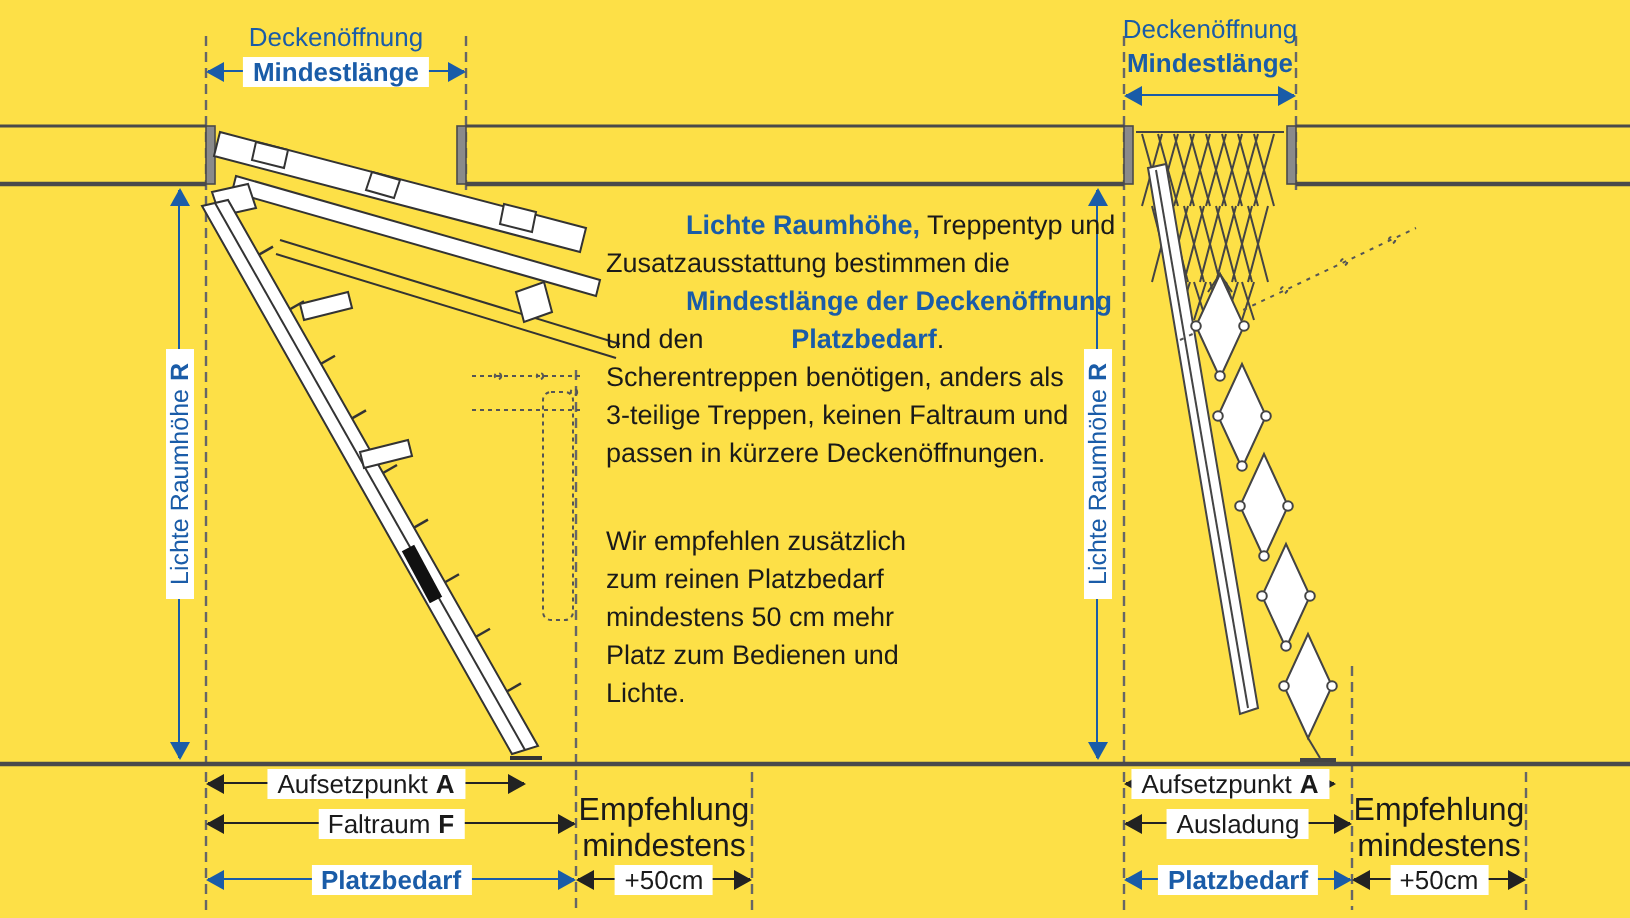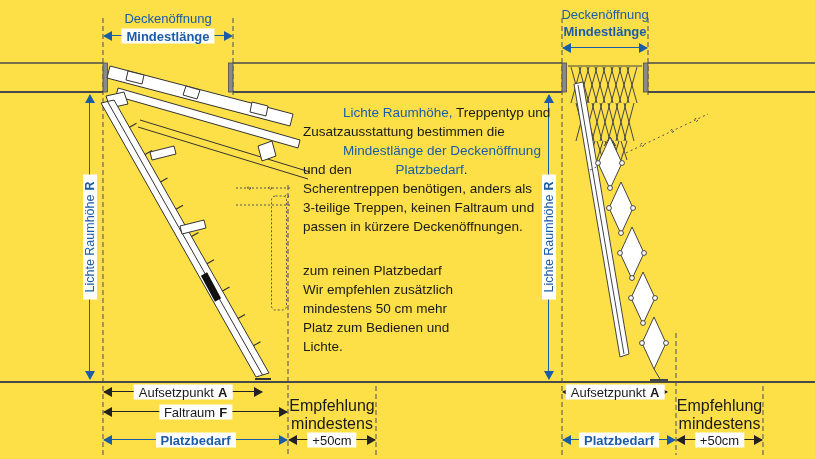--- a/index.html
+++ b/index.html
@@ -39,21 +39,21 @@
   .vdim .dline{position:absolute;top:1px;bottom:1px;left:6.2px;width:0;border-left:1.5px solid var(--accent);}
   .vdim .ah{position:absolute;width:0;height:0;left:2px;
     border-left:5px solid transparent;border-right:5px solid transparent;}
   .vdim .ah.up{top:0;border-bottom:9px solid var(--accent);}
   .vdim .ah.down{bottom:0;border-top:9px solid var(--accent);}
   .vdim .vlabel{position:absolute;left:7px;top:50%;transform:translate(-50%,-50%) rotate(-90deg);
     background:#fff;padding:0 7px;color:var(--accent);font-size:12.5px;white-space:nowrap;}
 
   
   .para{position:absolute;z-index:3;font-size:13.5px;line-height:19px;white-space:pre;}
-  .seg-ab{color:var(--accent);font-weight:normal;padding-left:40px;}
+  .seg-ab{color:var(--accent);font-weight:bold;padding-left:40px;}
   .seg-b{font-weight:normal;}
   .rec-text{font-size:16px;line-height:18px;}
 </style>
 </head>
 <body>
 
 <div id="canvas">
 
   <svg id="artwork" width="815" height="459" viewBox="0 0 815 459">
 
@@ -244,35 +244,41 @@
     <span class="vlabel"><span>Lichte Raumhöhe</span><b class="var">R</b></span>
   </div>
 
   <div class="hdim" style="left:562px;top:385px;width:106px;">
     <span class="ah l"></span>
     <span class="dline"></span>
     <span class="ah r"></span>
     <span class="hlabel"><span>Aufsetzpunkt</span><b class="var">A</b></span>
   </div>
 
+  <div class="hdim" style="left:562px;top:405px;width:114px;">
+    <span class="ah l"></span>
+    <span class="dline"></span>
+    <span class="ah r"></span>
+    <span class="hlabel"><span>Ausladung</span><b class="var"></b></span>
+  </div>
 
   <div class="hdim bluedim" style="left:562px;top:433px;width:114px;">
     <span class="ah l"></span>
     <span class="dline"></span>
     <span class="ah r"></span>
     <span class="hlabel"><span>Platzbedarf</span><b class="var"></b></span>
   </div>
 
   <div class="lbl center rec-text" style="left:676px;top:397px;width:87px;">Empfehlung</div>
   <div class="lbl center rec-text" style="left:676px;top:415px;width:87px;">mindestens</div>
 
   <div class="hdim" style="left:676px;top:433px;width:87px;">
     <span class="ah l"></span>
     <span class="dline"></span>
     <span class="ah r"></span>
     <span class="hlabel">+50cm</span>
   </div>
 
   <div class="para" style="left:303px;top:103px;"><div><span class="seg-ab">Lichte Raumhöhe,</span><span class="seg-b"> Treppentyp</span><span> und</span></div><div><span class="seg-b">Zusatzausstattung</span><span> bestimmen die</span></div><div><span class="seg-ab">Mindestlänge der Deckenöffnung</span></div><div><span>und den </span><span class="seg-ab">Platzbedarf</span><span>.</span></div><div><span>Scherentreppen benötigen, anders als</span></div><div><span>3-teilige Treppen, keinen Faltraum und</span></div><div><span>passen in kürzere Deckenöffnungen.</span></div></div>
 
-  <div class="para" style="left:303px;top:261px;"><div>zum reinen Platzbedarf</div><div>Wir empfehlen zusätzlich</div><div>mindestens 50 cm mehr</div><div>Platz zum Bedienen und</div><div>Lichte.</div></div>
+  <div class="para" style="left:303px;top:261px;"><div>Wir empfehlen zusätzlich</div><div>zum reinen Platzbedarf</div><div>mindestens 50 cm mehr</div><div>Platz zum Bedienen und</div><div>Lichte.</div></div>
 
 </div>
 
 </body></html>

